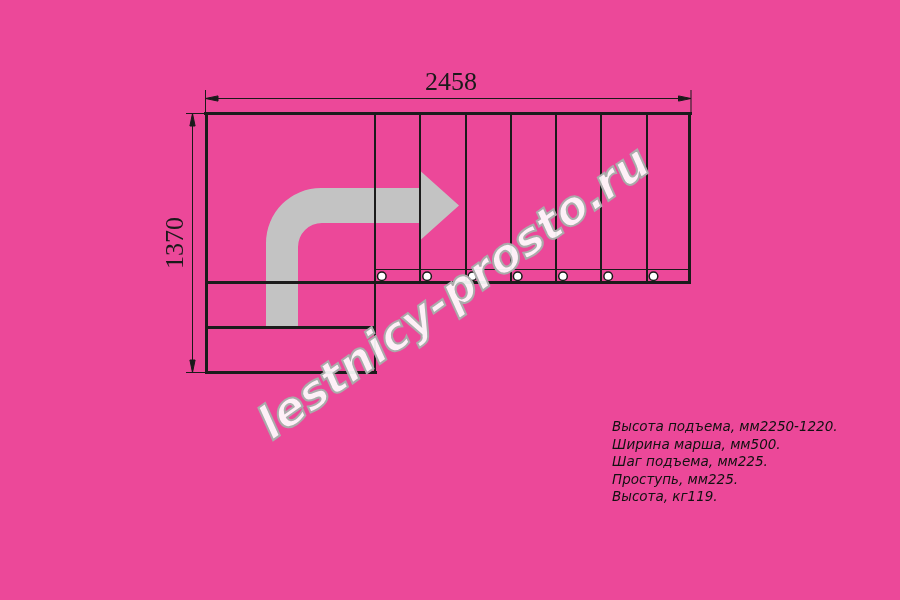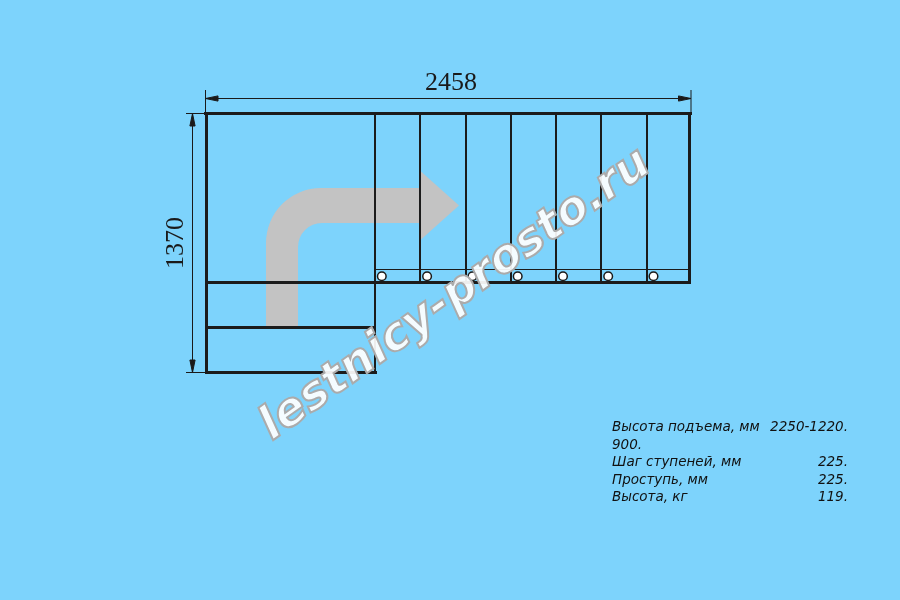--- a/index.html
+++ b/index.html
@@ -1,20 +1,20 @@
 <!DOCTYPE html>
 <html><head>
 <meta charset="utf-8">
 <style>
   html, body { margin: 0; padding: 0; background: #ffffff; }
   .canvas {
     position: relative;
     width: 900px;
     height: 600px;
-    background: #7dd3fc;
+    background: #ec4899;
     overflow: hidden;
     font-family: "Liberation Sans", sans-serif;
   }
   .plan-svg { position: absolute; left: 0; top: 0; }
   .dim-text {
     font-family: "Liberation Serif", serif;
     font-size: 26px;
     fill: #1a1a1a;
   }
   .watermark-text {
@@ -31,21 +31,21 @@
     left: 612px;
     top: 418px;
     width: 236px;
     font-family: "DejaVu Sans", sans-serif;
     font-style: italic;
     font-size: 13.5px;
     color: #111111;
   }
   .spec-row {
     display: flex;
-    justify-content: space-between;
+    justify-content: flex-start;
     align-items: baseline;
     height: 17.6px;
     white-space: nowrap;
   }
   .spec-label { text-align: left; }
   .spec-value { text-align: right; }
 </style>
 </head>
 <body>
 
@@ -121,24 +121,25 @@
 
     <text class="watermark-text" transform="translate(272 441) rotate(-35.5)" textLength="468" lengthAdjust="spacingAndGlyphs" stroke="#ababab">lestnicy-prosto.ru</text>
   </svg>
 
   <div class="spec-table">
     <div class="spec-row">
       <span class="spec-label">Высота подъема, мм</span>
       <span class="spec-value">2250-1220.</span>
     </div>
     <div class="spec-row">
-      <span class="spec-value">900.</span>
+      <span class="spec-label">Ширина марша, мм</span>
+      <span class="spec-value">500.</span>
     </div>
     <div class="spec-row">
-      <span class="spec-label">Шаг ступеней, мм</span>
+      <span class="spec-label">Шаг подъема, мм</span>
       <span class="spec-value">225.</span>
     </div>
     <div class="spec-row">
       <span class="spec-label">Проступь, мм</span>
       <span class="spec-value">225.</span>
     </div>
     <div class="spec-row">
       <span class="spec-label">Высота, кг</span>
       <span class="spec-value">119.</span>
     </div>

